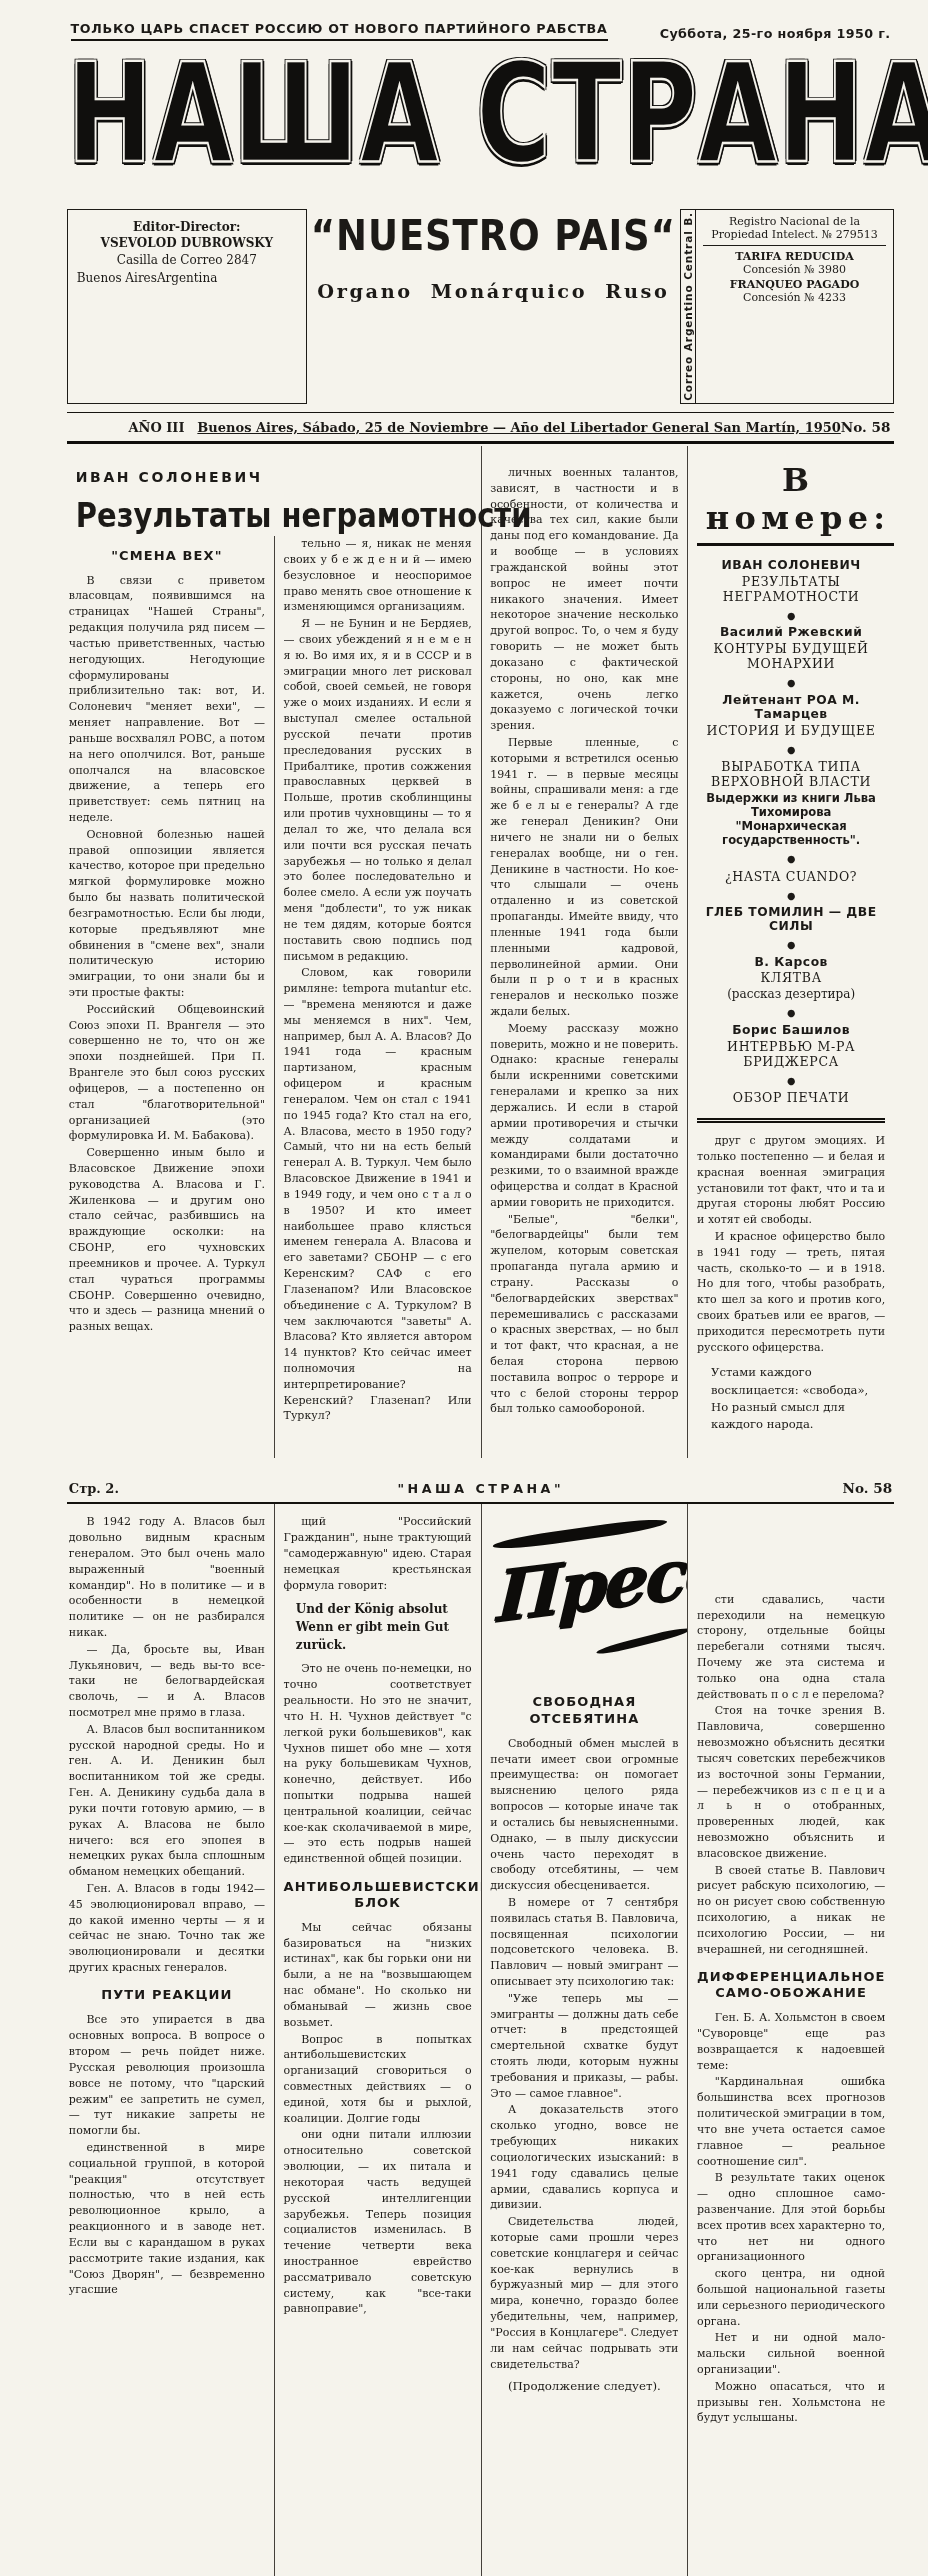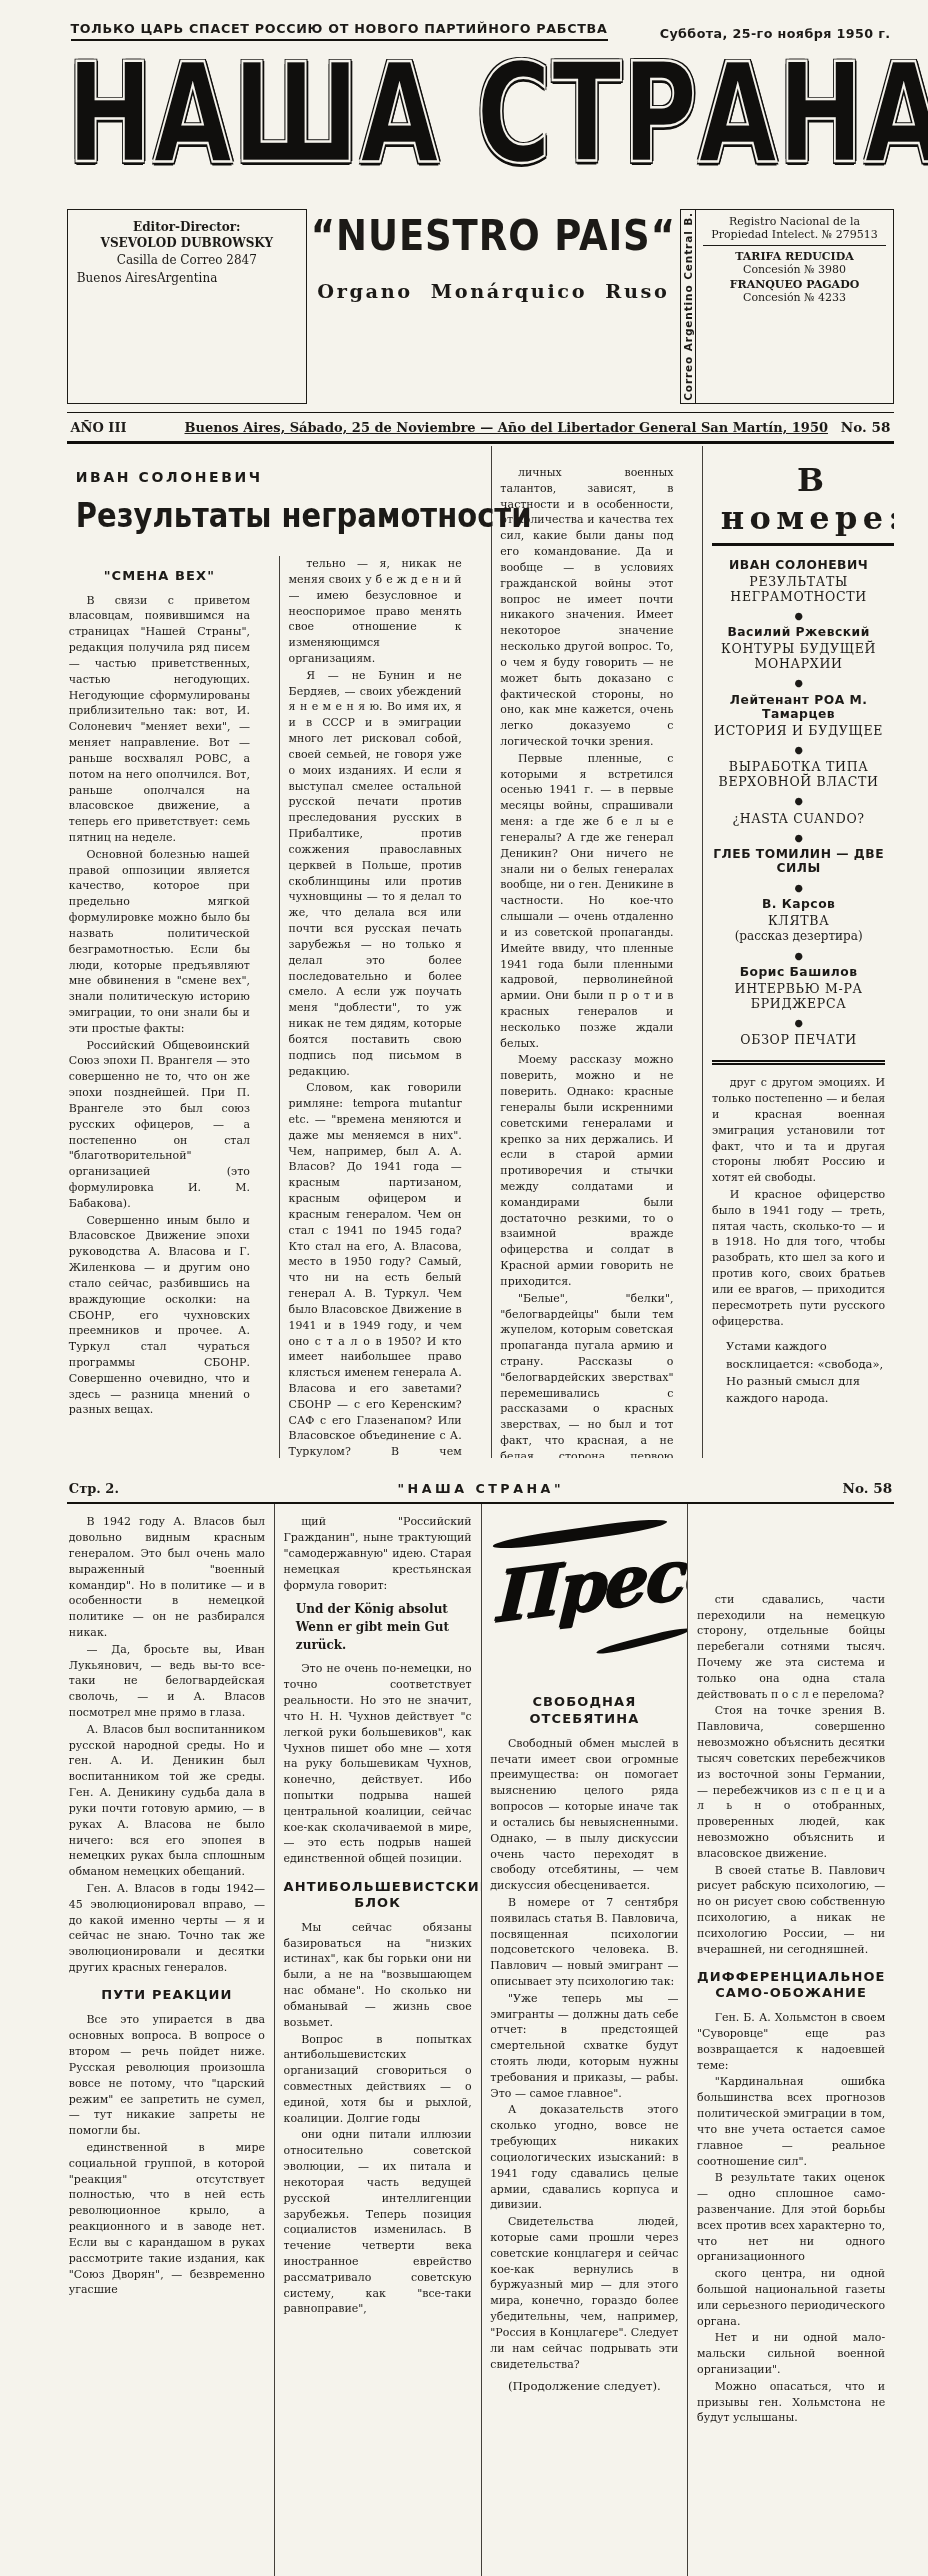--- a/index.html
+++ b/index.html
@@ -39,27 +39,27 @@
   .vert-cell{border-right:1.8px solid #1d1b17;display:flex;align-items:center;padding:1.8px 0.9px;}
   .vert{writing-mode:vertical-rl;transform:rotate(180deg);
     font-family:"DejaVu Sans","Liberation Sans",sans-serif;font-weight:bold;
     font-size:10.5px;letter-spacing:0.9px;text-align:center;line-height:1.15;}
   .reg-box{width:183px;padding:4.4px 7px;text-align:center;font-size:11px;}
   .rb-line.s{border-bottom:1.3px solid #1d1b17;padding-bottom:4.4px;margin-bottom:4.4px;}
   .rb-line.b{font-weight:bold;margin-top:1.8px;}
   
   .dateline{display:flex;align-items:baseline;margin-top:8.8px;
     border-top:1.8px solid #16140f;border-bottom:3.5px solid #0f0e0b;
-    padding:5.3px 3.5px 6.2px;font-weight:bold;font-size:13px;}
+    padding:5.3px 3.5px 6.2px;font-weight:bold;font-size:13px;text-align:right;}
   .dl-ano{width:114px;}
   .dl-center{flex:1;text-decoration:underline;}
   .dl-no{font-size:13.6px;}
   
   .page1{display:grid;grid-template-columns:repeat(4,1fr);grid-template-rows:auto 1fr;
-    height:1012px;overflow:hidden;margin-top:1.8px;gap:20px;}
+    height:1012px;overflow:hidden;margin-top:1.8px;}
   .page2{display:grid;grid-template-columns:repeat(4,1fr);height:1174px;overflow:hidden;}
   .col{padding:0 8.8px;overflow:hidden;min-width:0;}
   .col.first{padding-left:1.8px;}
   .vr{border-left:0.9px solid #44403a;}
   .p1-title{grid-area:1/1/2/3;padding:23px 8.8px 7px 5.3px;}
   .c1{grid-area:2/1/3/2;}
   .c2{grid-area:2/2/3/3;}
   .c3{grid-area:1/3/3/4;padding-top:19.3px;}
   .c4{grid-area:1/4/3/5;padding-top:12.3px;}
   .byline{font-family:"DejaVu Sans","Liberation Sans",sans-serif;font-weight:bold;
@@ -200,20 +200,21 @@
           <div class="toc-item">
             <div class="li-name">Василий Ржевский</div>
             <div class="li-title">КОНТУРЫ БУДУЩЕЙ МОНАРХИИ</div>
           </div>
           <div class="toc-item">
             <div class="li-name">Лейтенант РОА М. Тамарцев</div>
             <div class="li-title">ИСТОРИЯ И БУДУЩЕЕ</div>
           </div>
           <div class="toc-item">
             <div class="li-title">ВЫРАБОТКА ТИПА ВЕРХОВНОЙ ВЛАСТИ</div>
+            <div class="li-note_bold">Выдержки из книги Льва Тихомирова "Монархическая государственность".</div>
           </div>
           <div class="toc-item">
             <div class="li-title">¿HASTA CUANDO?</div>
           </div>
           <div class="toc-item">
             <div class="li-name">ГЛЕБ ТОМИЛИН — ДВЕ СИЛЫ</div>
           </div>
           <div class="toc-item">
             <div class="li-name">В. Карсов</div>
             <div class="li-title">КЛЯТВА</div>

